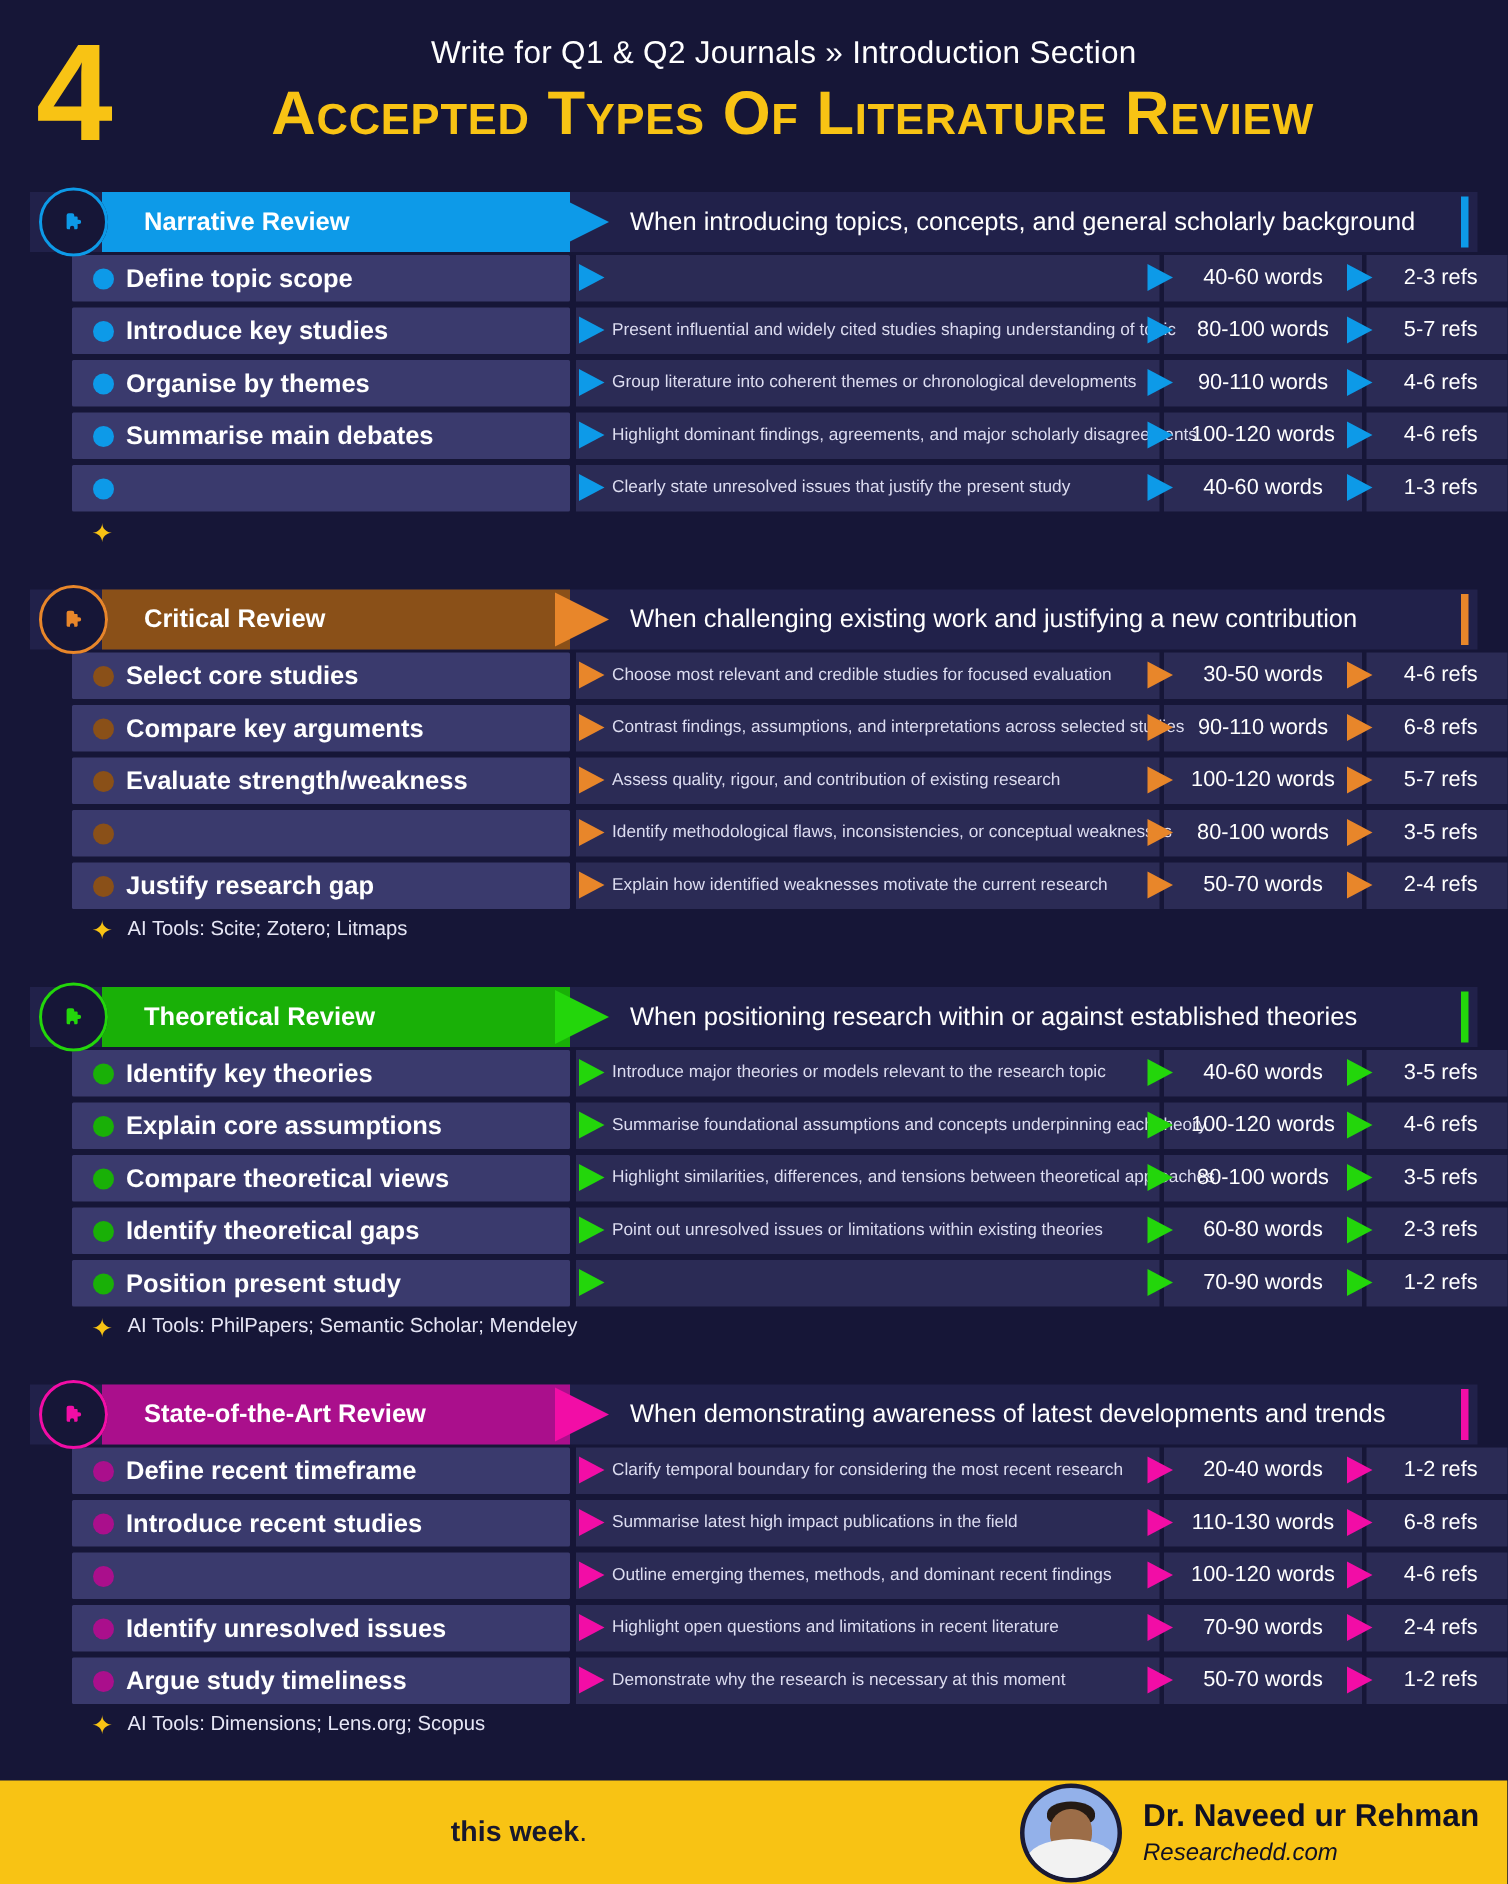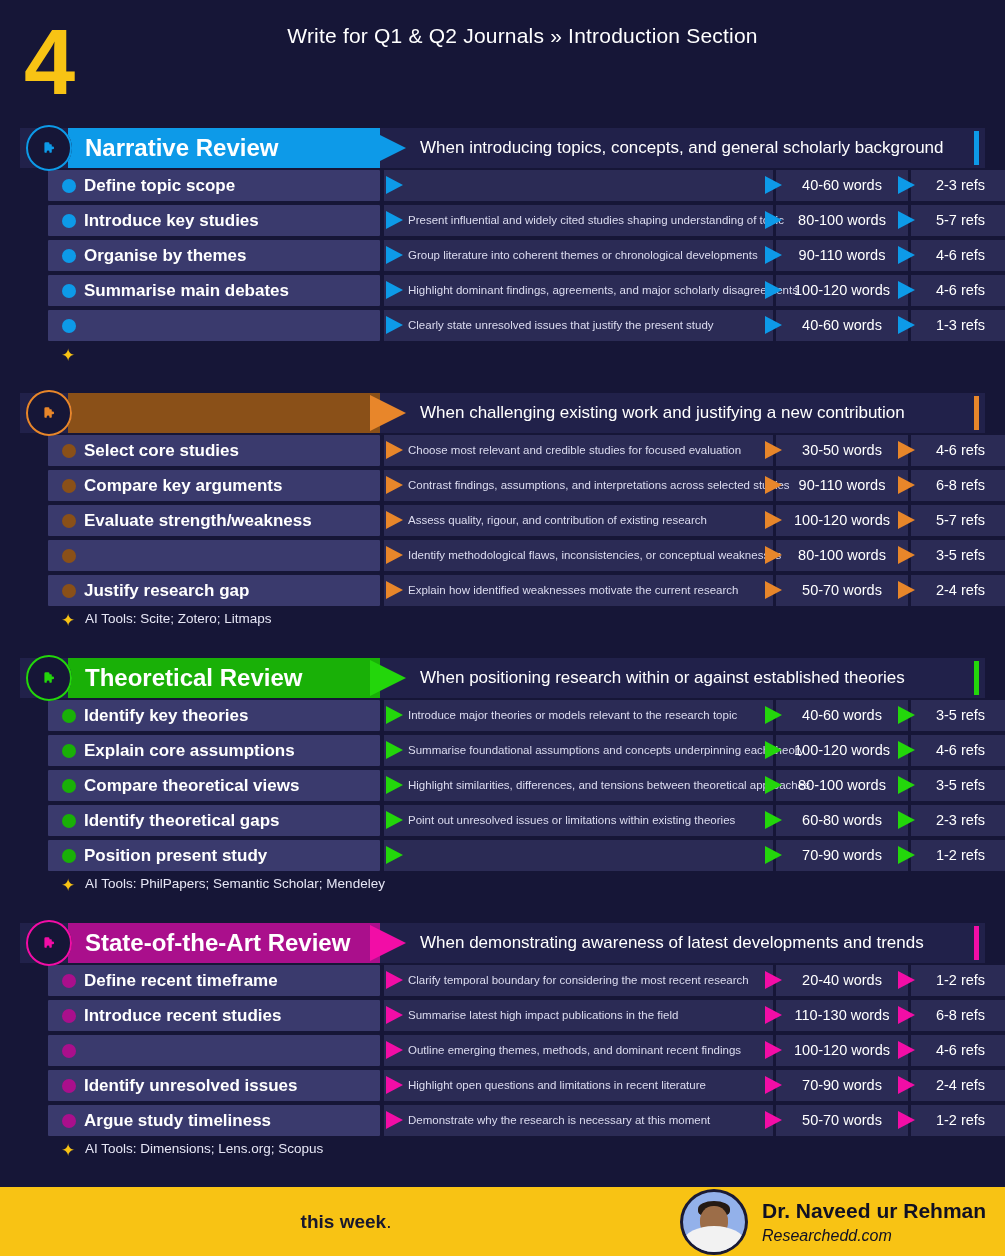--- a/index.html
+++ b/index.html
@@ -34,22 +34,22 @@
   
   .section { position: absolute; left: 0; width: 1005px; }
   .sec-header {
     position: relative; height: 40px; margin-left: 20px; width: 965px;
     background: #21214a;
   }
   .sec-colorbar {
     position: absolute; left: 48px; top: 0; width: 312px; height: 40px;
   }
   .sec-title {
-    position: absolute; left: 65px; top: 0; height: 40px; line-height: 40px;
-    color: #ffffff; font-size: 24px; font-weight: 700; z-index: 4;
+    position: absolute; left: 76px; top: 0; height: 40px; line-height: 40px;
+    color: #ffffff; font-size: 17px; font-weight: 700; z-index: 4;
     white-space: nowrap;
   }
   .sec-badge {
     position: absolute; left: 6px; top: -3px; width: 46px; height: 46px;
     border-radius: 50%; background: #161637;
     display: flex; align-items: center; justify-content: center; z-index: 6;
   }
   .sec-badge .ring {
     position: absolute; inset: 0; border-radius: 50%;
     border: 2.5px solid; box-sizing: border-box;
@@ -171,20 +171,21 @@
   }
 </style>
 </head>
 <body>
 
 <div class="page">
 
   <div class="header">
     <div class="big-num">4</div>
     <div class="head-kicker">Write for Q1 &amp; Q2 Journals » Introduction Section</div>
+    <div class="head-title">Accepted Types of Literature Review</div>
   </div>
 
   <div id="sections-host">
       <div class="section" style="top: 128px;">
         <div class="sec-header">
           <div class="sec-colorbar" style="background:#0D9AE8"></div>
           <div class="tri-head" style="border-left-color:#0D9AE8"></div>
           <div class="sec-badge">
             <div class="ring" style="border-color:#0D9AE8"></div>
             <div class="inner" style="color:#0D9AE8">
@@ -274,20 +275,21 @@
           <div class="sec-colorbar" style="background:#8A5018"></div>
           <div class="tri-head" style="border-left-color:#E8862A"></div>
           <div class="sec-badge">
             <div class="ring" style="border-color:#E8862A"></div>
             <div class="inner" style="color:#E8862A">
               <svg viewBox="0 0 24 24">
                 <path fill="currentColor" d="M10 3a2 2 0 0 1 2 2v1h2.2a1 1 0 0 1 1 1v2.2h1.3a2 2 0 1 1 0 4h-1.3V17a1 1 0 0 1-1 1H12v-1.2a2 2 0 1 0-4 0V18H5.8a1 1 0 0 1-1-1V5a2 2 0 0 1 2-2h3.2z"></path>
               </svg>
             </div>
           </div>
+          <div class="sec-title">Critical Review</div>
           <div class="sec-when">When challenging existing work and justifying a new contribution</div>
           <div class="sec-edge" style="background:#E8862A"></div>
         </div>
         <div class="row">
           <div class="row-left"></div>
           <div class="dot" style="background:#8A5018"></div>
           <div class="row-label">Select core studies</div>
           <div class="row-desc-box"></div>
           <div class="tri t1" style="border-left-color:#E8862A"></div>
           <div class="row-desc">Choose most relevant and credible studies for focused evaluation</div>

